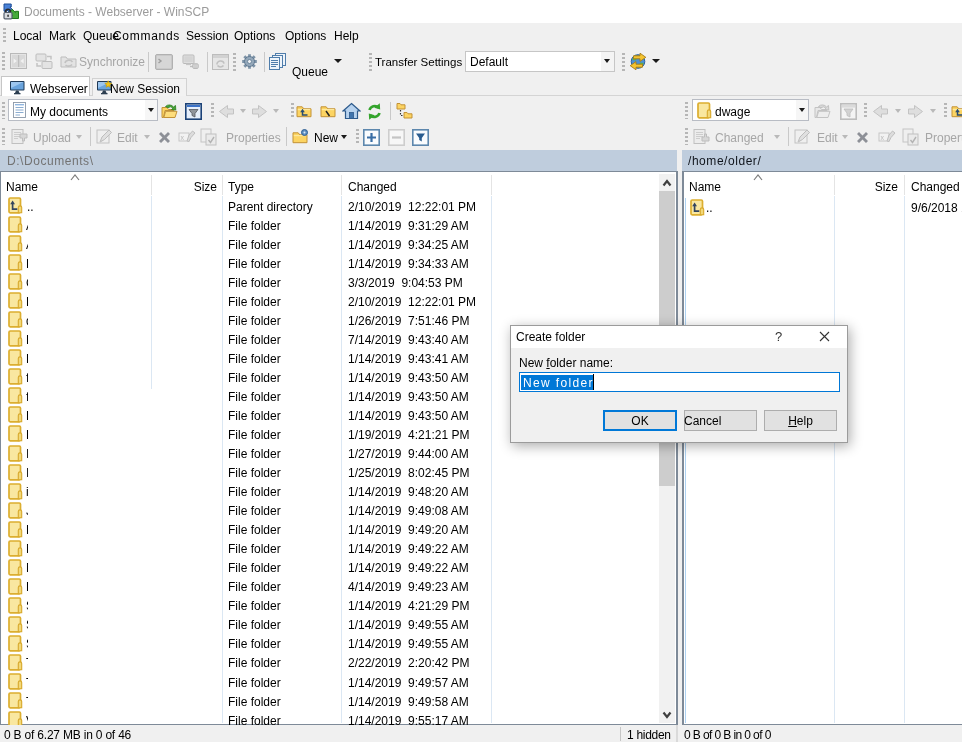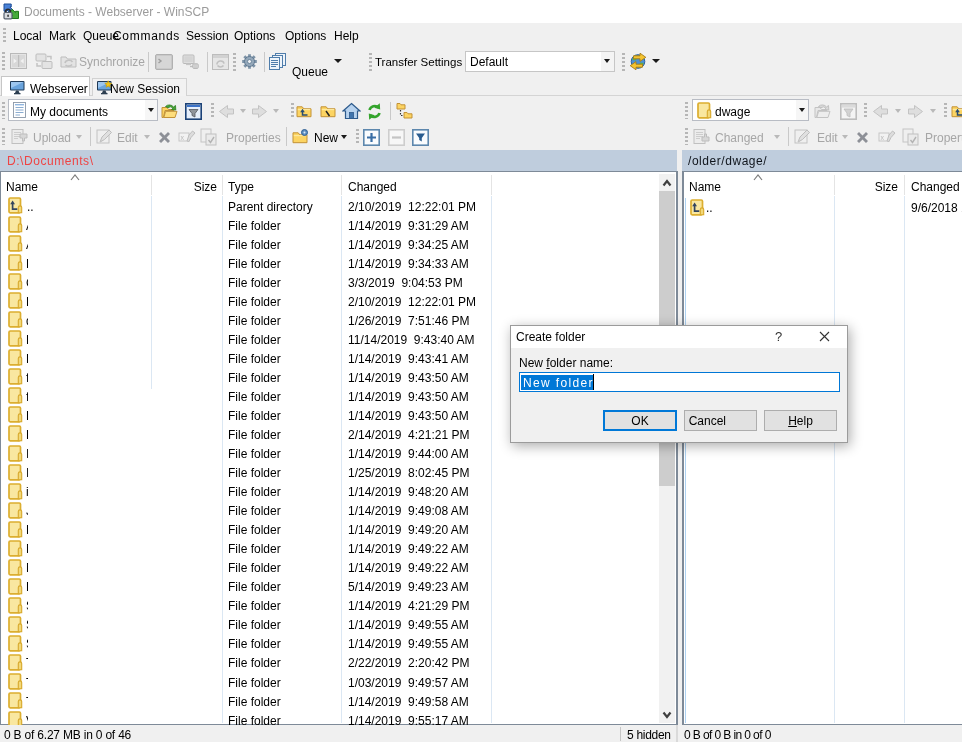--- a/index.html
+++ b/index.html
@@ -301,23 +301,23 @@
     <text x="2.5" y="10.5" font-size="7" fill="#b9b9b9">x</text>
     <path d="M9 12 L11 6 L14.5 2 L17 4 L13 8.5 L11 12.5 Z" fill="#dcdcdc" stroke="#bfbfbf"></path>
   </svg>
 <svg class="ab" style="left:902px;top:128px" width="18" height="18" viewBox="0 0 18 18">
     <rect x="1" y="1" width="10" height="13" fill="#efefef" stroke="#c4c4c4"></rect>
     <rect x="6" y="6" width="10" height="11" fill="#eaeaea" stroke="#c0c0c0"></rect>
     <path d="M8.5 12 L10.5 14.5 L14 9" fill="none" stroke="#b3b3b3" stroke-width="1.4"></path>
   </svg>
 <div class="txt gray" style="left:925px;top:131px">Propert</div>
 <div class="ab" style="left:0;top:150px;width:677px;height:21px;background:#bfcddd"></div>
-<div class="txt" style="left:7px;top:154px;color:#ef4444;letter-spacing:0.55px">D:\Documents\</div>
+<div class="txt" style="left:7px;top:154px;color:#737373;letter-spacing:0.55px">D:\Documents\</div>
 <div class="ab" style="left:682px;top:150px;width:280px;height:21px;background:#bfcddd"></div>
-<div class="txt" style="left:688px;top:154px;color:#10151c;letter-spacing:0.55px">/older/dwage/</div>
+<div class="txt" style="left:688px;top:154px;color:#10151c;letter-spacing:0.55px">/home/older/</div>
 <div class="ab" style="left:677.5px;top:171px;width:4.5px;height:554px;background:#f0f0f0"></div>
 <div class="ab" style="left:0;top:171px;width:677.5px;height:554px;background:#fff;border-top:1.5px solid #7e8a98;border-left:1px solid #7e8a98;border-right:2px solid #7e8a98;border-bottom:1.5px solid #7e8a98"></div>
 <div class="ab" style="left:682px;top:171px;width:280px;height:554px;background:#fff;border-top:1.5px solid #7e8a98;border-left:2px solid #7e8a98;border-bottom:1.5px solid #7e8a98"></div>
 <div class="txt" style="left:6px;top:180px">Name</div>
 <div class="txt" style="left:151px;top:180px;width:66px;text-align:right">Size</div>
 <div class="txt" style="left:228px;top:180px">Type</div>
 <div class="txt" style="left:348px;top:180px">Changed</div>
 <svg class="ab" style="left:70px;top:174px" width="10" height="7">
     <path d="M1 6 L5 1 L9 6" fill="none" stroke="#7c7c7c" stroke-width="1.2"></path>
   </svg>
@@ -390,21 +390,21 @@
   </svg>
 <div class="txt" style="left:26px;top:314px;width:2px;overflow:hidden">d</div>
 <div class="txt" style="left:228px;top:314px">File folder</div>
 <div class="txt" style="left:348px;top:314px">1/26/2019  7:51:46 PM</div>
 <svg class="ab" style="left:8px;top:330.28px" width="15" height="17" viewBox="0 0 15 17">
     <rect x="1" y="1" width="11.5" height="14.8" rx="1.2" fill="#f9e7a0" stroke="#dcae2f" stroke-width="1.7"></rect>
     <path d="M10.3 15.8 L10.3 9.6 a1.7 1.7 0 0 1 3.4 0 L13.7 15.8 Z" fill="#f2d878" stroke="#d8a92c" stroke-width="1.1"></path>
   </svg>
 <div class="txt" style="left:26px;top:333px;width:2px;overflow:hidden">D</div>
 <div class="txt" style="left:228px;top:333px">File folder</div>
-<div class="txt" style="left:348px;top:333px">11/14/2019  9:43:40 AM</div>
+<div class="txt" style="left:348px;top:333px">7/14/2019  9:43:40 AM</div>
 <svg class="ab" style="left:8px;top:349.32px" width="15" height="17" viewBox="0 0 15 17">
     <rect x="1" y="1" width="11.5" height="14.8" rx="1.2" fill="#f9e7a0" stroke="#dcae2f" stroke-width="1.7"></rect>
     <path d="M10.3 15.8 L10.3 9.6 a1.7 1.7 0 0 1 3.4 0 L13.7 15.8 Z" fill="#f2d878" stroke="#d8a92c" stroke-width="1.1"></path>
   </svg>
 <div class="txt" style="left:26px;top:352px;width:2px;overflow:hidden">E</div>
 <div class="txt" style="left:228px;top:352px">File folder</div>
 <div class="txt" style="left:348px;top:352px">1/14/2019  9:43:41 AM</div>
 <svg class="ab" style="left:8px;top:368.36px" width="15" height="17" viewBox="0 0 15 17">
     <rect x="1" y="1" width="11.5" height="14.8" rx="1.2" fill="#f9e7a0" stroke="#dcae2f" stroke-width="1.7"></rect>
     <path d="M10.3 15.8 L10.3 9.6 a1.7 1.7 0 0 1 3.4 0 L13.7 15.8 Z" fill="#f2d878" stroke="#d8a92c" stroke-width="1.1"></path>
@@ -425,28 +425,28 @@
   </svg>
 <div class="txt" style="left:26px;top:409px;width:2px;overflow:hidden">F</div>
 <div class="txt" style="left:228px;top:409px">File folder</div>
 <div class="txt" style="left:348px;top:409px">1/14/2019  9:43:50 AM</div>
 <svg class="ab" style="left:8px;top:425.48px" width="15" height="17" viewBox="0 0 15 17">
     <rect x="1" y="1" width="11.5" height="14.8" rx="1.2" fill="#f9e7a0" stroke="#dcae2f" stroke-width="1.7"></rect>
     <path d="M10.3 15.8 L10.3 9.6 a1.7 1.7 0 0 1 3.4 0 L13.7 15.8 Z" fill="#f2d878" stroke="#d8a92c" stroke-width="1.1"></path>
   </svg>
 <div class="txt" style="left:26px;top:428px;width:2px;overflow:hidden">F</div>
 <div class="txt" style="left:228px;top:428px">File folder</div>
-<div class="txt" style="left:348px;top:428px">2/14/2019  4:21:21 PM</div>
+<div class="txt" style="left:348px;top:428px">1/19/2019  4:21:21 PM</div>
 <svg class="ab" style="left:8px;top:444.52px" width="15" height="17" viewBox="0 0 15 17">
     <rect x="1" y="1" width="11.5" height="14.8" rx="1.2" fill="#f9e7a0" stroke="#dcae2f" stroke-width="1.7"></rect>
     <path d="M10.3 15.8 L10.3 9.6 a1.7 1.7 0 0 1 3.4 0 L13.7 15.8 Z" fill="#f2d878" stroke="#d8a92c" stroke-width="1.1"></path>
   </svg>
 <div class="txt" style="left:26px;top:447px;width:2px;overflow:hidden">I</div>
 <div class="txt" style="left:228px;top:447px">File folder</div>
-<div class="txt" style="left:348px;top:447px">1/14/2019  9:44:00 AM</div>
+<div class="txt" style="left:348px;top:447px">1/27/2019  9:44:00 AM</div>
 <svg class="ab" style="left:8px;top:463.56px" width="15" height="17" viewBox="0 0 15 17">
     <rect x="1" y="1" width="11.5" height="14.8" rx="1.2" fill="#f9e7a0" stroke="#dcae2f" stroke-width="1.7"></rect>
     <path d="M10.3 15.8 L10.3 9.6 a1.7 1.7 0 0 1 3.4 0 L13.7 15.8 Z" fill="#f2d878" stroke="#d8a92c" stroke-width="1.1"></path>
   </svg>
 <div class="txt" style="left:26px;top:466px;width:2px;overflow:hidden">I</div>
 <div class="txt" style="left:228px;top:466px">File folder</div>
 <div class="txt" style="left:348px;top:466px">1/25/2019  8:02:45 PM</div>
 <svg class="ab" style="left:8px;top:482.6px" width="15" height="17" viewBox="0 0 15 17">
     <rect x="1" y="1" width="11.5" height="14.8" rx="1.2" fill="#f9e7a0" stroke="#dcae2f" stroke-width="1.7"></rect>
     <path d="M10.3 15.8 L10.3 9.6 a1.7 1.7 0 0 1 3.4 0 L13.7 15.8 Z" fill="#f2d878" stroke="#d8a92c" stroke-width="1.1"></path>
@@ -481,21 +481,21 @@
   </svg>
 <div class="txt" style="left:26px;top:561px;width:2px;overflow:hidden">N</div>
 <div class="txt" style="left:228px;top:561px">File folder</div>
 <div class="txt" style="left:348px;top:561px">1/14/2019  9:49:22 AM</div>
 <svg class="ab" style="left:8px;top:577.8px" width="15" height="17" viewBox="0 0 15 17">
     <rect x="1" y="1" width="11.5" height="14.8" rx="1.2" fill="#f9e7a0" stroke="#dcae2f" stroke-width="1.7"></rect>
     <path d="M10.3 15.8 L10.3 9.6 a1.7 1.7 0 0 1 3.4 0 L13.7 15.8 Z" fill="#f2d878" stroke="#d8a92c" stroke-width="1.1"></path>
   </svg>
 <div class="txt" style="left:26px;top:580px;width:2px;overflow:hidden">P</div>
 <div class="txt" style="left:228px;top:580px">File folder</div>
-<div class="txt" style="left:348px;top:580px">5/14/2019  9:49:23 AM</div>
+<div class="txt" style="left:348px;top:580px">4/14/2019  9:49:23 AM</div>
 <svg class="ab" style="left:8px;top:596.84px" width="15" height="17" viewBox="0 0 15 17">
     <rect x="1" y="1" width="11.5" height="14.8" rx="1.2" fill="#f9e7a0" stroke="#dcae2f" stroke-width="1.7"></rect>
     <path d="M10.3 15.8 L10.3 9.6 a1.7 1.7 0 0 1 3.4 0 L13.7 15.8 Z" fill="#f2d878" stroke="#d8a92c" stroke-width="1.1"></path>
   </svg>
 <div class="txt" style="left:26px;top:599px;width:2px;overflow:hidden">S</div>
 <div class="txt" style="left:228px;top:599px">File folder</div>
 <div class="txt" style="left:348px;top:599px">1/14/2019  4:21:29 PM</div>
 <svg class="ab" style="left:8px;top:615.88px" width="15" height="17" viewBox="0 0 15 17">
     <rect x="1" y="1" width="11.5" height="14.8" rx="1.2" fill="#f9e7a0" stroke="#dcae2f" stroke-width="1.7"></rect>
     <path d="M10.3 15.8 L10.3 9.6 a1.7 1.7 0 0 1 3.4 0 L13.7 15.8 Z" fill="#f2d878" stroke="#d8a92c" stroke-width="1.1"></path>
@@ -516,21 +516,21 @@
   </svg>
 <div class="txt" style="left:26px;top:656px;width:2px;overflow:hidden">T</div>
 <div class="txt" style="left:228px;top:656px">File folder</div>
 <div class="txt" style="left:348px;top:656px">2/22/2019  2:20:42 PM</div>
 <svg class="ab" style="left:8px;top:673px" width="15" height="17" viewBox="0 0 15 17">
     <rect x="1" y="1" width="11.5" height="14.8" rx="1.2" fill="#f9e7a0" stroke="#dcae2f" stroke-width="1.7"></rect>
     <path d="M10.3 15.8 L10.3 9.6 a1.7 1.7 0 0 1 3.4 0 L13.7 15.8 Z" fill="#f2d878" stroke="#d8a92c" stroke-width="1.1"></path>
   </svg>
 <div class="txt" style="left:26px;top:676px;width:2px;overflow:hidden">T</div>
 <div class="txt" style="left:228px;top:676px">File folder</div>
-<div class="txt" style="left:348px;top:676px">1/03/2019  9:49:57 AM</div>
+<div class="txt" style="left:348px;top:676px">1/14/2019  9:49:57 AM</div>
 <svg class="ab" style="left:8px;top:692.04px" width="15" height="17" viewBox="0 0 15 17">
     <rect x="1" y="1" width="11.5" height="14.8" rx="1.2" fill="#f9e7a0" stroke="#dcae2f" stroke-width="1.7"></rect>
     <path d="M10.3 15.8 L10.3 9.6 a1.7 1.7 0 0 1 3.4 0 L13.7 15.8 Z" fill="#f2d878" stroke="#d8a92c" stroke-width="1.1"></path>
   </svg>
 <div class="txt" style="left:26px;top:695px;width:2px;overflow:hidden">T</div>
 <div class="txt" style="left:228px;top:695px">File folder</div>
 <div class="txt" style="left:348px;top:695px">1/14/2019  9:49:58 AM</div>
 <svg class="ab" style="left:8px;top:711.08px" width="15" height="17" viewBox="0 0 15 17">
     <rect x="1" y="1" width="11.5" height="14.8" rx="1.2" fill="#f9e7a0" stroke="#dcae2f" stroke-width="1.7"></rect>
     <path d="M10.3 15.8 L10.3 9.6 a1.7 1.7 0 0 1 3.4 0 L13.7 15.8 Z" fill="#f2d878" stroke="#d8a92c" stroke-width="1.1"></path>
@@ -550,32 +550,32 @@
 <svg class="ab" style="left:662px;top:179px" width="10" height="8">
     <path d="M1.5 6.5 L5 2 L8.5 6.5" fill="none" stroke="#3f3f3f" stroke-width="2.2"></path>
   </svg>
 <div class="ab" style="left:659px;top:191px;width:16px;height:295px;background:#cdcdcd"></div>
 <svg class="ab" style="left:662px;top:711px" width="10" height="8">
     <path d="M1.5 1.5 L5 6 L8.5 1.5" fill="none" stroke="#3f3f3f" stroke-width="2.2"></path>
   </svg>
 <div class="ab" style="left:0;top:725px;width:962px;height:17px;background:#f0f0f0"></div>
 <div class="txt" style="left:4px;top:728px;letter-spacing:-0.2px">0 B of 6.27 MB in 0 of 46</div>
 <div class="ab" style="left:620px;top:727px;width:1px;height:14px;background:#c6c6c6"></div>
-<div class="txt" style="left:627px;top:728px;letter-spacing:-0.3px">5 hidden</div>
+<div class="txt" style="left:627px;top:728px;letter-spacing:-0.3px">1 hidden</div>
 <div class="ab" style="left:676px;top:725px;width:2px;height:17px;background:#dadada"></div>
 <div class="txt" style="left:684px;top:728px;letter-spacing:-0.6px">0 B of 0 B in 0 of 0</div>
 <div class="ab" style="left:510px;top:325px;width:338px;height:118px;background:#f0f0f0;border:1px solid #9b9b9b;box-shadow:2px 3px 12px rgba(0,0,0,0.33)"></div>
 <div class="ab" style="left:511px;top:326px;width:336px;height:22px;background:#fff"></div>
 <div class="txt" style="left:516px;top:330px">Create folder</div>
 <div class="txt" style="left:775px;top:330px;font-size:13px;color:#333">?</div>
 <svg class="ab" style="left:819px;top:331px" width="11" height="11">
     <path d="M1 1 L10 10 M10 1 L1 10" stroke="#333" stroke-width="1.1"></path>
   </svg>
 <div class="txt" style="left:519px;top:356px">New <u>f</u>older name:</div>
 <div class="ab" style="left:519px;top:372px;width:321px;height:20px;background:#fff;border:1px solid #0077d6"></div>
 <div class="ab" style="left:521px;top:375px;width:72px;height:15px;background:#0078d7"></div>
 <div class="txt" style="left:523px;top:376px;color:#fff;letter-spacing:1.35px">New folder</div>
 <div class="ab" style="left:593px;top:374px;width:1px;height:16px;background:#000"></div>
 <div class="ab" style="left:603px;top:410px;width:74px;height:21px;background:#e1e1e1;border:2px solid #0078d7"></div>
 <div class="txt" style="left:603px;top:414px;width:74px;text-align:center">OK</div>
 <div class="ab" style="left:684px;top:410px;width:73px;height:21px;background:#e1e1e1;border:1px solid #adadad"></div>
-<div class="txt" style="left:648px;top:414px;width:78px;text-align:right">Cancel</div>
+<div class="txt" style="left:684px;top:414px;width:78px;text-align:left">Cancel</div>
 <div class="ab" style="left:764px;top:410px;width:73px;height:21px;background:#e1e1e1;border:1px solid #adadad"></div>
 <div class="txt" style="left:764px;top:414px;width:73px;text-align:center"><u>H</u>elp</div>
 </body></html>

